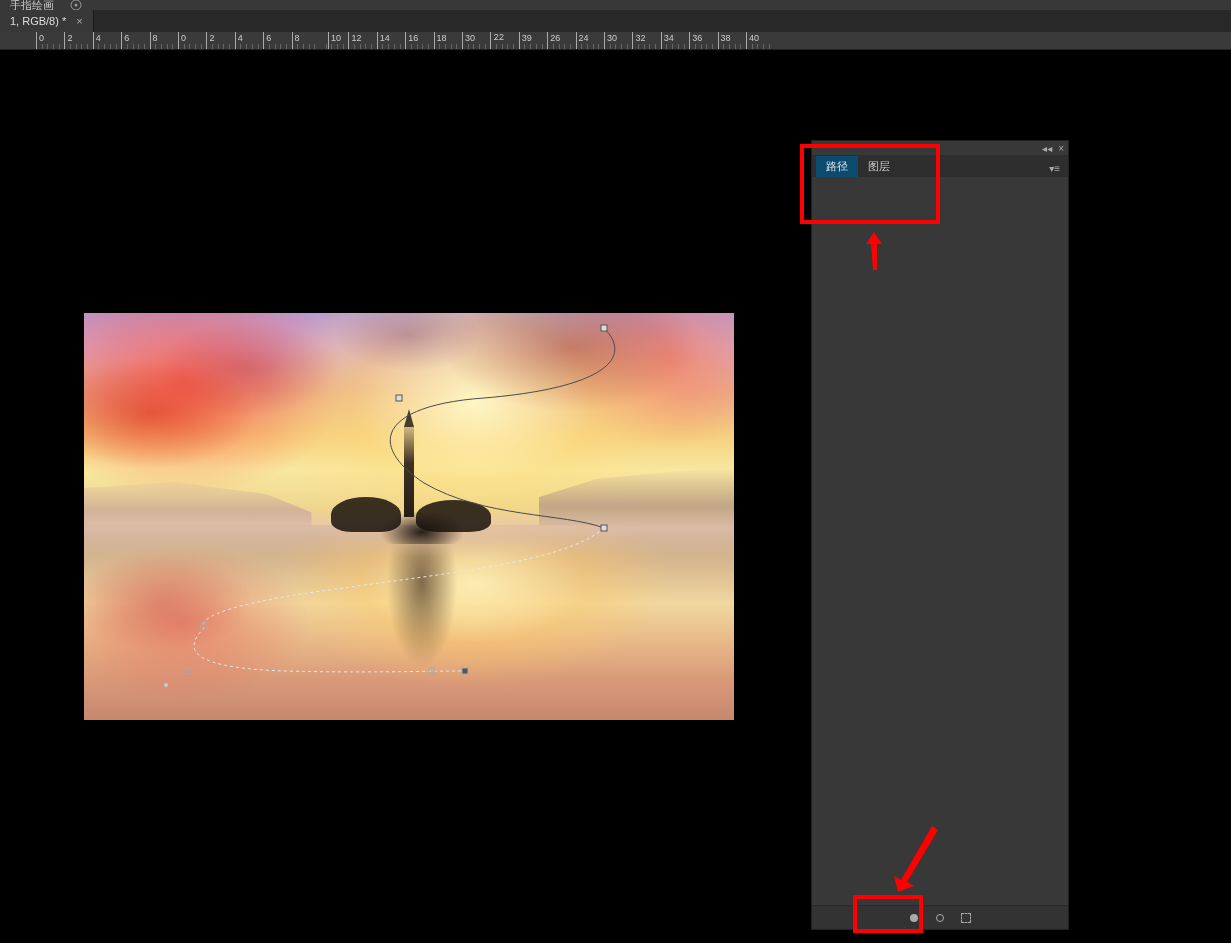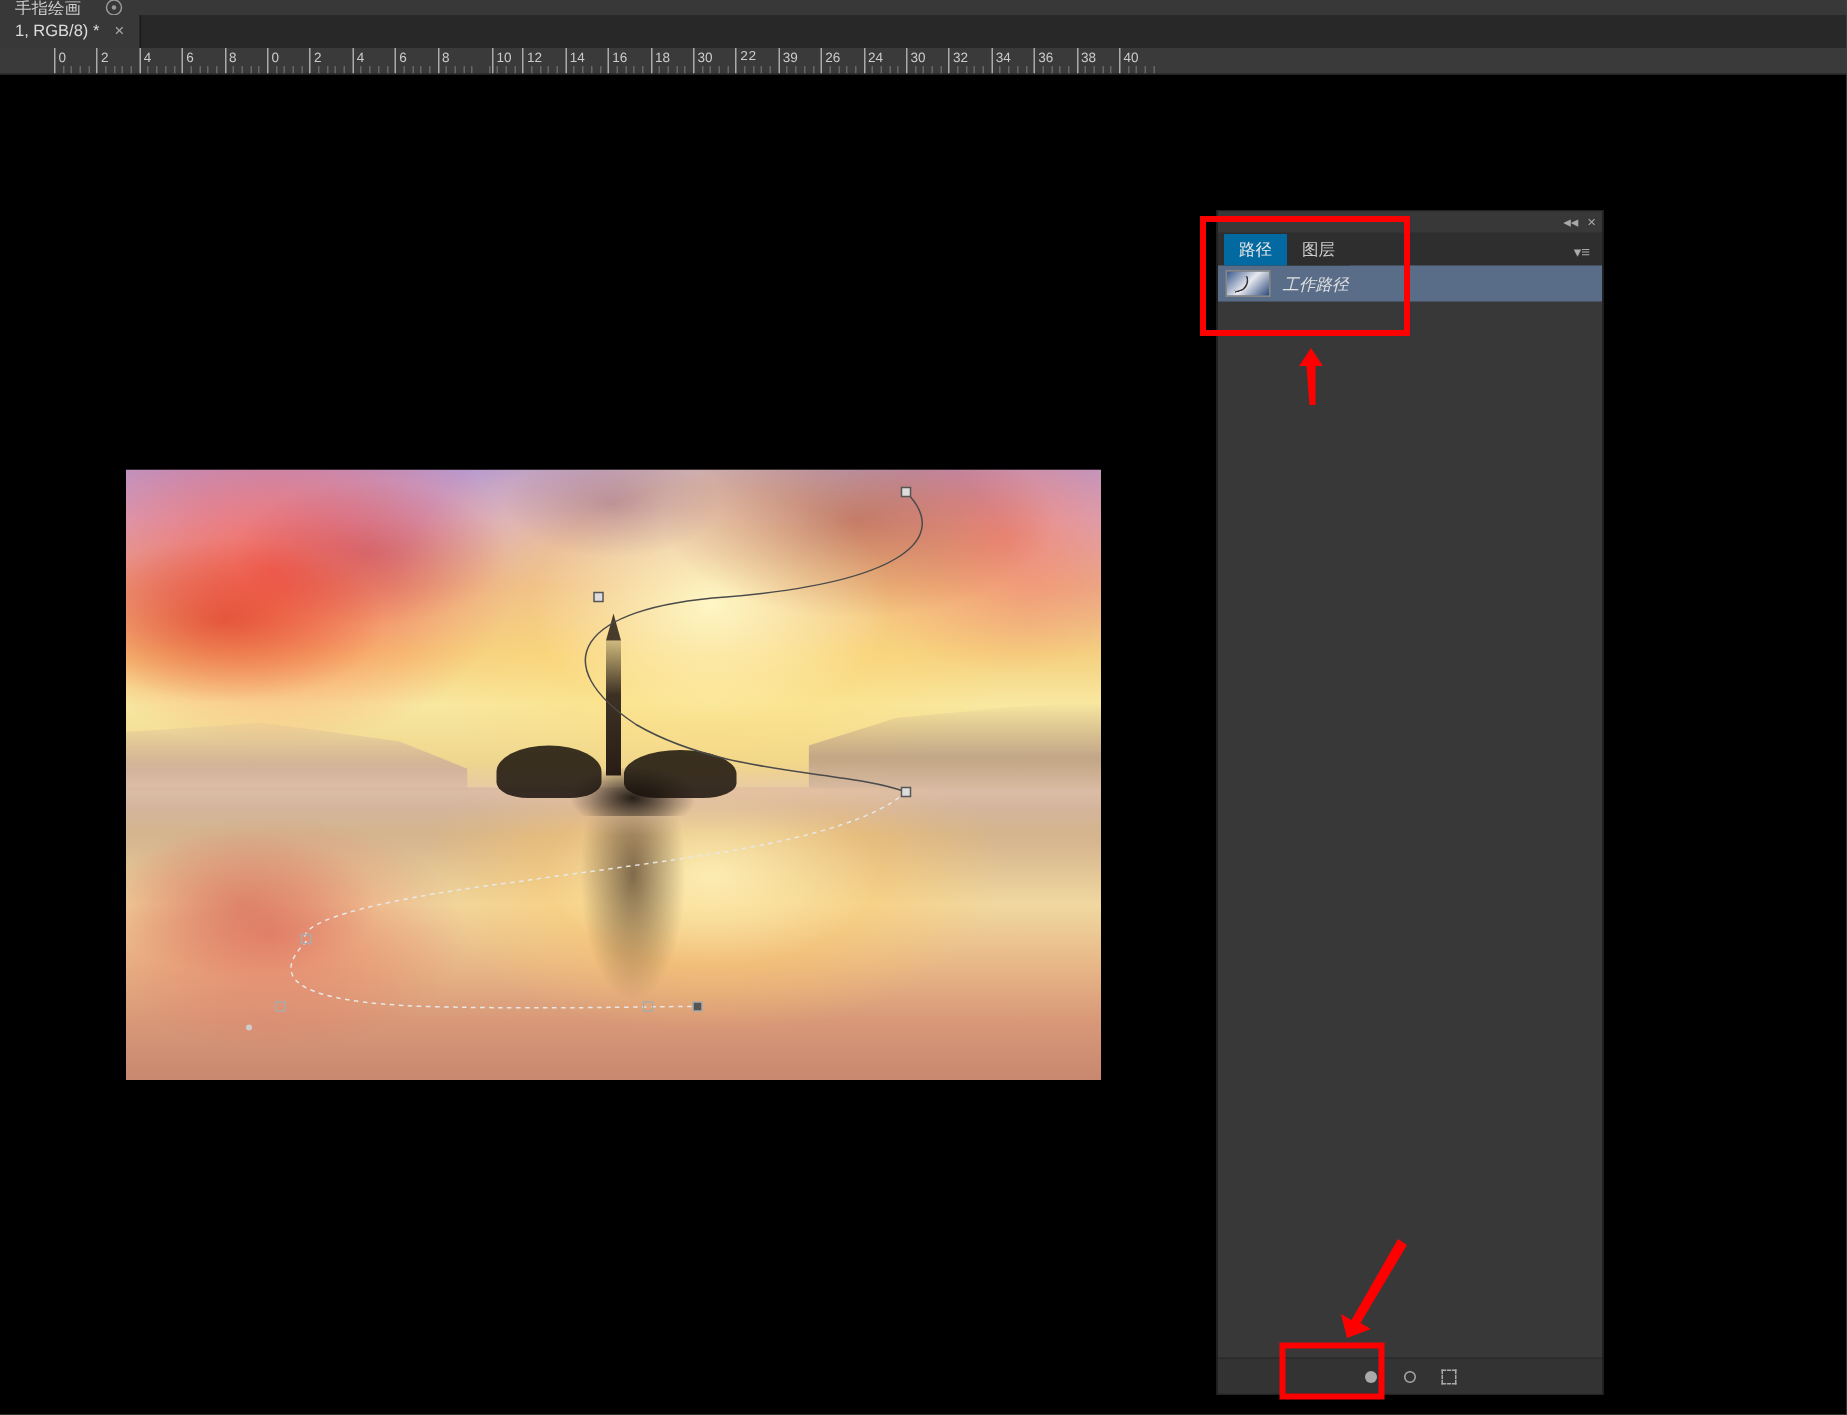--- a/index.html
+++ b/index.html
@@ -211,21 +211,21 @@
   padding-left: 4px;
 }
 .panel-tab {
   padding: 3px 10px;
   font-size: 11px;
   color: #ccc;
   background: #2e2e2e;
   cursor: pointer;
 }
 .panel-tab.active {
-  background: #0369a1;
+  background: #0c4a6e;
   color: #e8e8e8;
 }
 .panel-menu {
   margin-left: auto;
   padding: 3px 8px;
   color: #aaa;
   font-size: 10px;
 }
 .path-list {
   background: #383838;
@@ -546,26 +546,20 @@
 
 <div class="panel">
   <div class="panel-titlebar">
     <span>◂◂</span>
     <span>×</span>
   </div>
   <div class="panel-tabs">
     <div class="panel-tab active">路径</div>
     <div class="panel-tab">图层</div>
     <div class="panel-menu">▾≡</div>
-  </div>
-  <div class="path-list">
-    <div class="path-item">
-      <div class="path-thumb"></div>
-      <span class="path-name">工作路径</span>
-    </div>
   </div>
   <div class="panel-body"></div>
   <div class="panel-footer">
     <div class="footer-icon">
         <div class="dot"></div>
       </div>
     <div class="footer-icon">
         <div class="ring"></div>
       </div>
     <div class="footer-icon">

